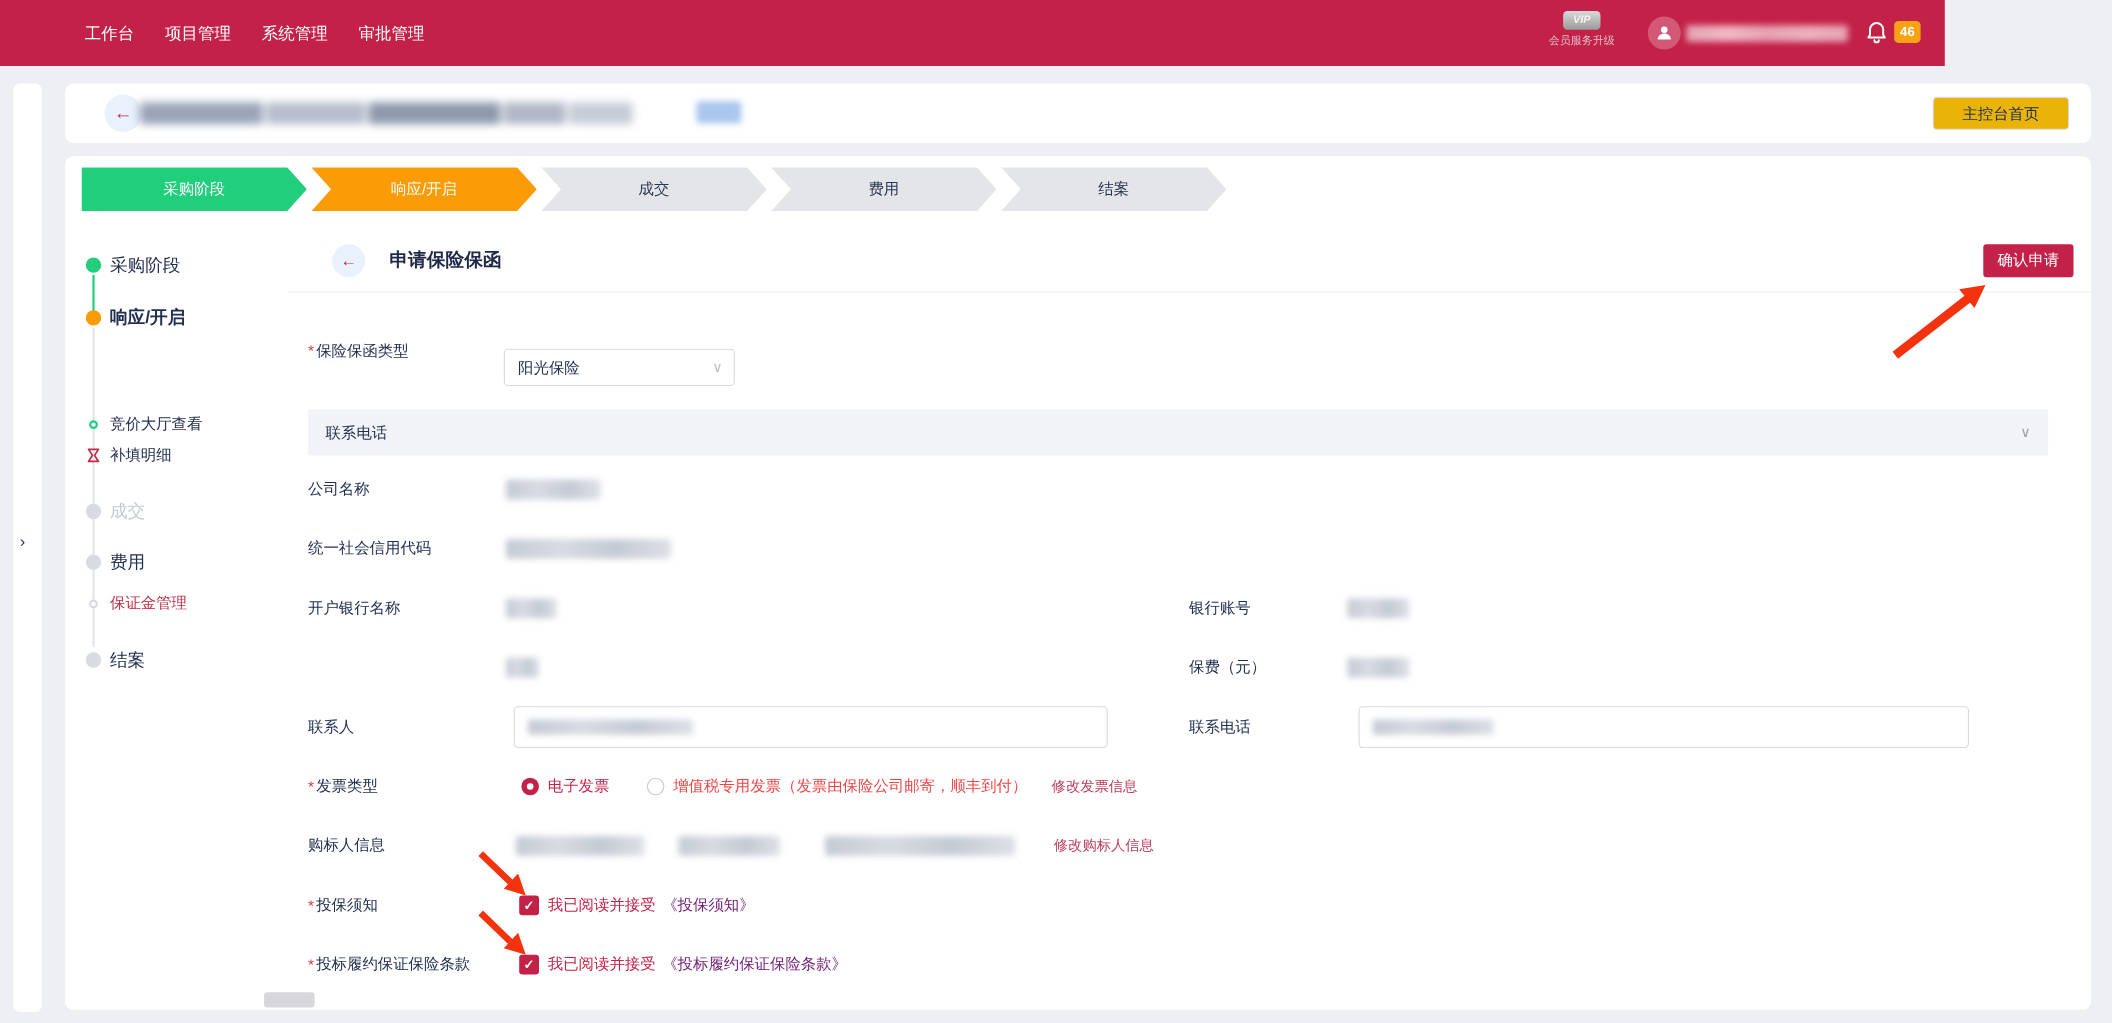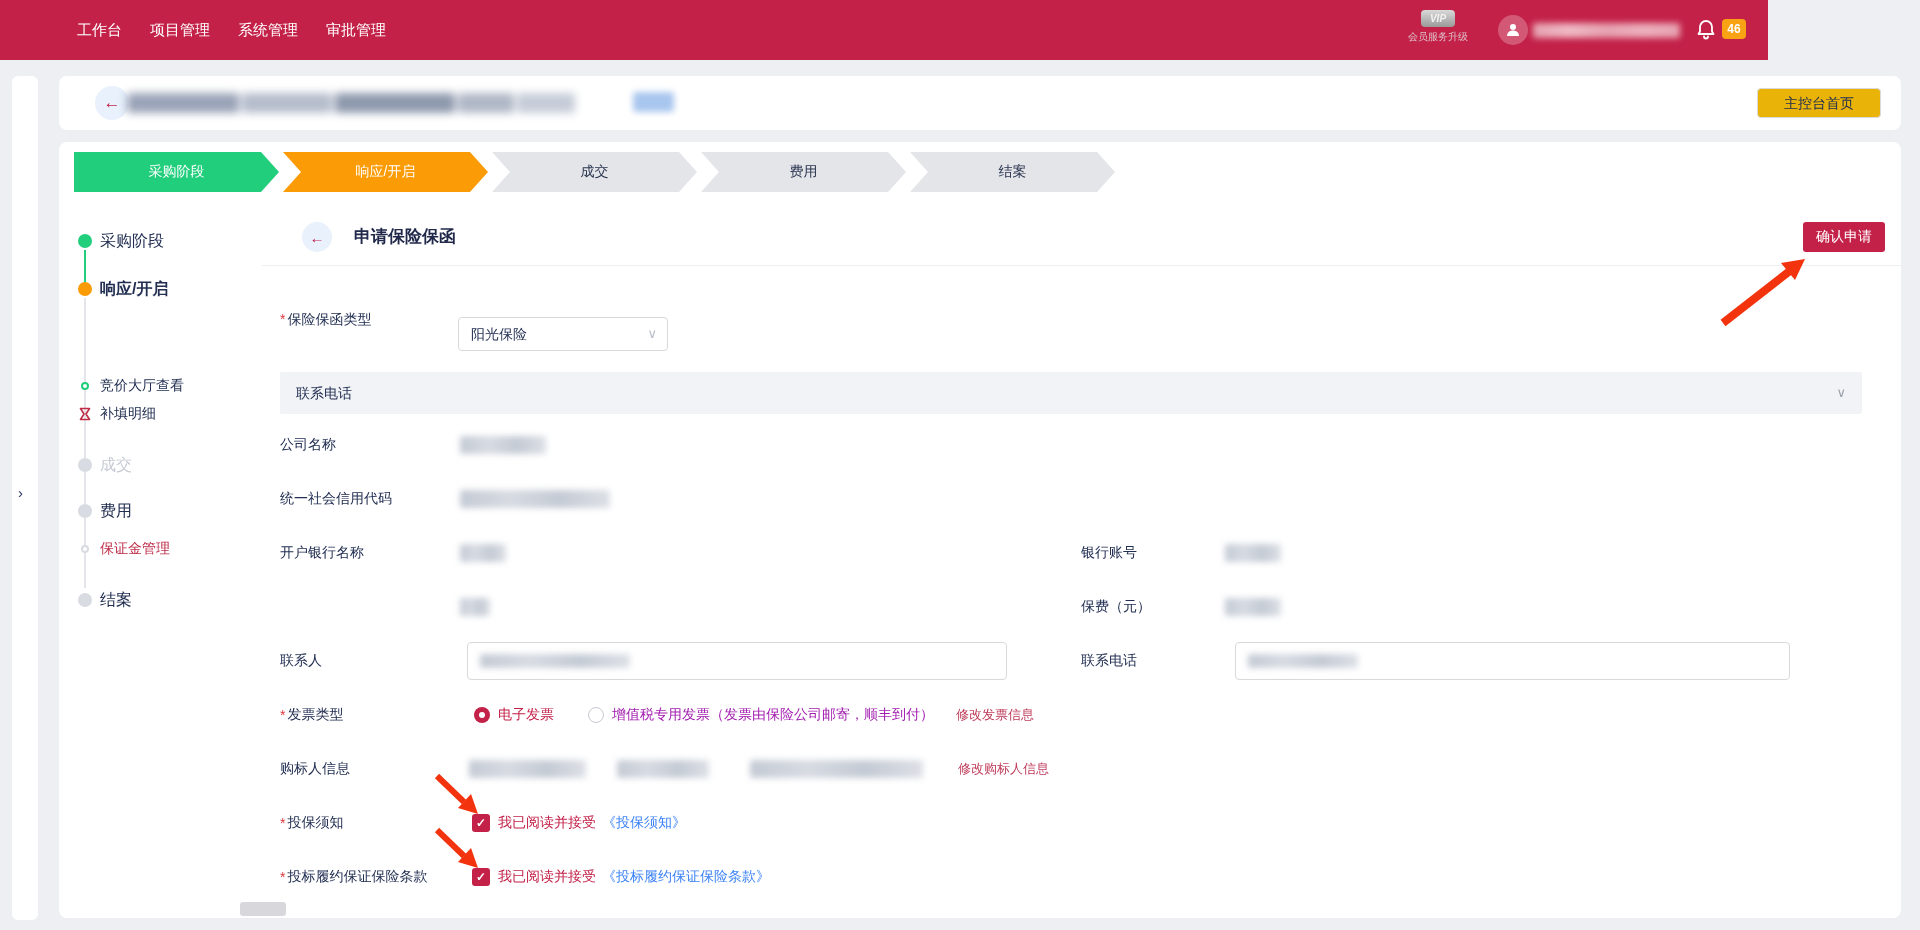--- a/index.html
+++ b/index.html
@@ -82,23 +82,23 @@
   .frow .rlab { position:absolute; left:819px; top:0; width:144px; height:54px; display:flex; align-items:center; font-size:14px; color:#222F52; }
   .frow .rval { position:absolute; left:963px; top:0; width:640px; height:54px; display:flex; align-items:center; }
 
   .blur { border-radius:2px; background:linear-gradient(90deg,#C4CAD4,#D7DBE2,#C4CAD4,#DDE0E6); filter:blur(3px); }
   .text-input { height:38px; border:1px solid #D9D9D9; border-radius:4px; background:#fff; display:flex; align-items:center; padding:0 12px; }
 
   .radio { width:16px; height:16px; border-radius:50%; border:1px solid #C6CAD2; background:#fff; flex:none; cursor:pointer; }
   .radio.sel { border:none; background:#C32148; position:relative; }
   .radio.sel::after { content:""; position:absolute; left:5px; top:5px; width:6px; height:6px; border-radius:50%; background:#fff; }
   .crimson-text { color:#C32148; font-size:14px; }
-  .dark-text { color:#a21caf; font-size:14px; }
+  .dark-text { color:#ef4444; font-size:14px; }
   .link-crimson { color:#BE3A58; font-size:13px; cursor:pointer; }
-  .link-blue { color:#3b82f6; font-size:14px; cursor:pointer; }
+  .link-blue { color:#701a75; font-size:14px; cursor:pointer; }
 
   .checkbox { width:18px; height:18px; border-radius:3px; background:#C32148; color:#fff; font-size:12px; font-weight:bold; display:flex; align-items:center; justify-content:center; flex:none; cursor:pointer; }
 
   .hscroll-thumb { position:absolute; left:240px; top:902px; width:46px; height:14px; background:#D8D8DC; border-radius:3px; cursor:pointer; }
 
   .annot { position:absolute; left:0; top:0; width:1920px; height:930px; pointer-events:none; }
 </style>
 </head>
 <body>
 

